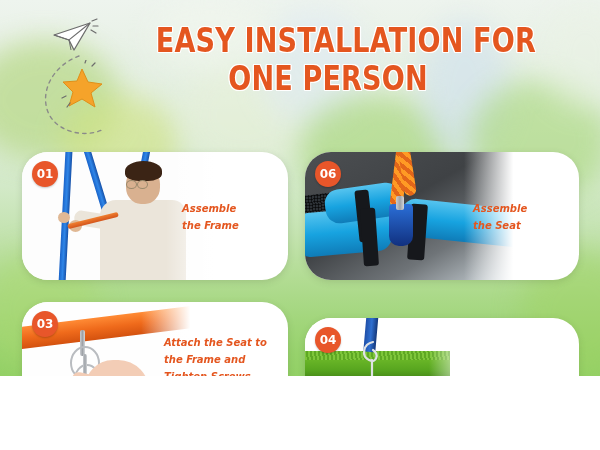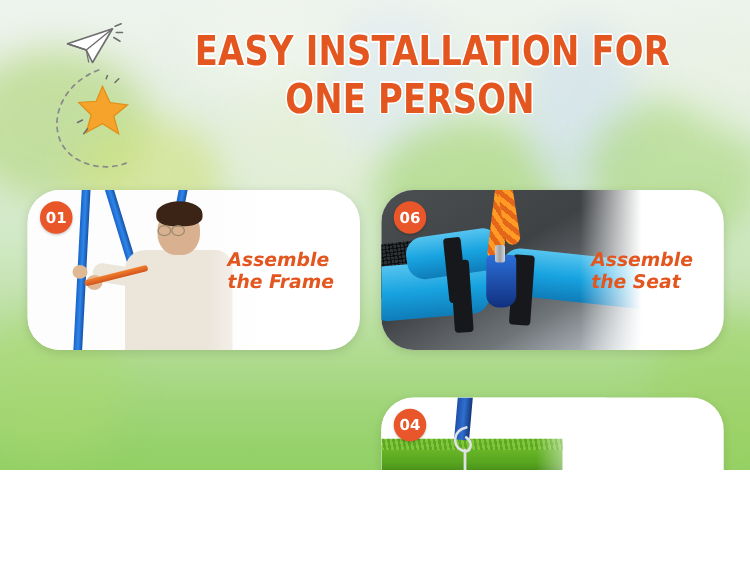--- a/index.html
+++ b/index.html
@@ -121,21 +121,21 @@
     box-shadow: 0 1px 2px rgba(0,0,0,0.22);
   }
   .badge-pos { left: 10px; top: 9px; }
 
   .caption {
     position: absolute;
     z-index: 15;
     font-family: "DejaVu Sans", sans-serif;
     font-weight: bold;
     font-style: italic;
-    font-size: 15px;
+    font-size: 10px;
     line-height: 17px;
     color: #E4561F;
     white-space: pre-line;
   }
   .cap-1 { left: 160px; top: 48px; }
   .cap-2 { left: 168px; top: 48px; }
   .cap-3 { left: 142px; top: 32px; }
   .cap-4 { left: 148px; top: 25px; }
 
   
@@ -345,20 +345,39 @@
       <div class="rope" style="left:96px; top:-8px; width:12px; height:52px; transform:rotate(-9deg);"></div>
       <div class="buckle" style="left:84px; top:52px; width:24px; height:42px; border-radius:4px 4px 10px 10px;"></div>
       <div class="metal-bar" style="left:91px; top:44px; width:8px; height:14px;"></div>
       <div class="photo-fade"></div>
     </div>
     <div class="badge badge-pos">06</div>
     <div class="caption cap-2">Assemble
 the Seat</div>
   </div>
 
+  <div class="card card-3">
+    <div class="photo c3-bg">
+      <div class="orange-bar" style="left:-18px; top:14px; width:212px; height:22px; transform:rotate(-7deg);"></div>
+      <div class="metal-bar" style="left:58px; top:28px; width:5px; height:26px;"></div>
+      <div class="metal" style="left:48px; top:44px; width:26px; height:30px;"></div>
+      <div class="metal" style="left:52px; top:62px; width:22px; height:26px;"></div>
+      <div class="metal-bar" style="left:61px; top:52px; width:4px; height:42px;"></div>
+      <div class="hand" style="left:62px; top:58px; width:66px; height:70px;"></div>
+      <div class="finger" style="left:50px; top:72px; width:30px; height:13px; transform:rotate(12deg);"></div>
+      <div class="finger" style="left:47px; top:88px; width:30px; height:13px; transform:rotate(6deg);"></div>
+      <div class="finger" style="left:49px; top:103px; width:28px; height:12px; transform:rotate(-2deg);"></div>
+      <div class="rope" style="left:56px; top:96px; width:15px; height:34px; transform:rotate(4deg);"></div>
+      <div class="photo-fade"></div>
+    </div>
+    <div class="badge badge-pos">03</div>
+    <div class="caption cap-3">Attach the Seat to
+the Frame and
+Tighten Screws</div>
+  </div>
 
   <div class="card card-4">
     <div class="photo c4-bg">
       <div class="grass" style="left:0; top:38px; width:145px; height:26px;"></div>
       <div class="grass-top" style="left:0; top:33px; width:145px;"></div>
       <div class="soil" style="left:0; top:62px; width:145px; height:72px;"></div>
       <div class="blue-leg" style="left:60px; top:-6px; width:12px; height:40px; transform:rotate(5deg);"></div>
       <svg style="position:absolute; left:46px; top:20px;" width="46" height="108" viewBox="0 0 46 108">
         <path d="M22 4 C 12 6, 10 18, 18 22 C 26 26, 28 16, 22 12" fill="none" stroke="#dfe2e5" stroke-width="2.2" stroke-linecap="round"></path>
         <path d="M21 22 L21 42" stroke="#dfe2e5" stroke-width="2.2" stroke-linecap="round"></path>

